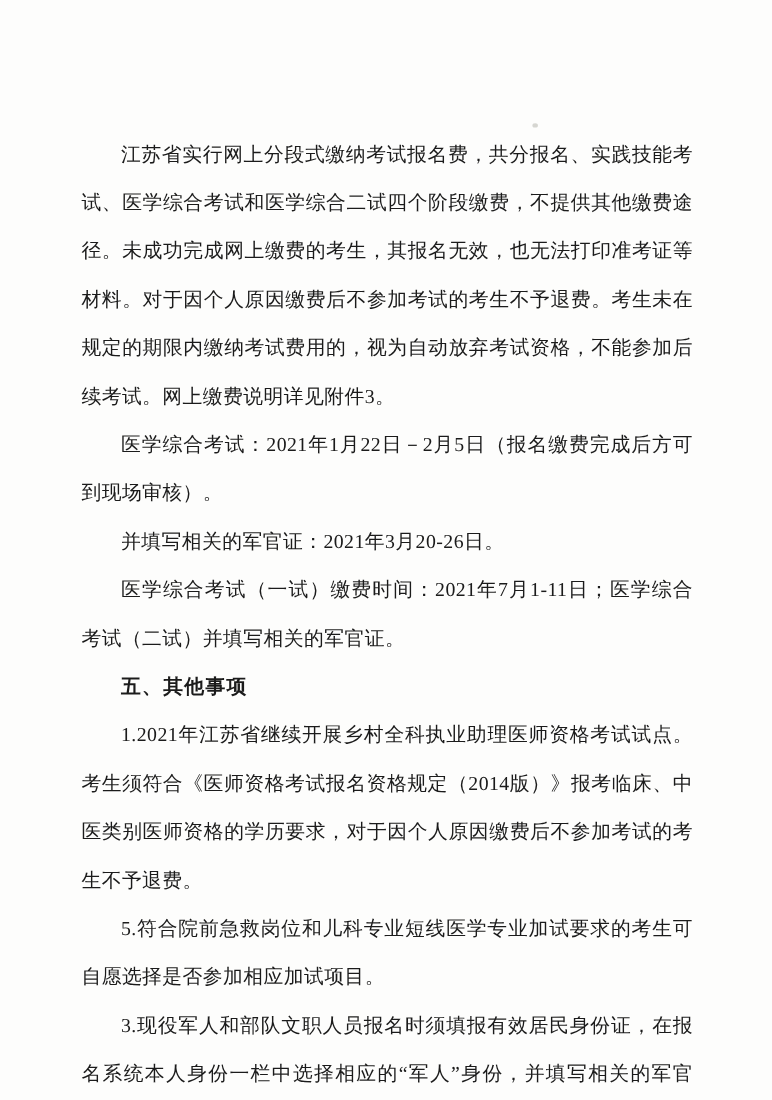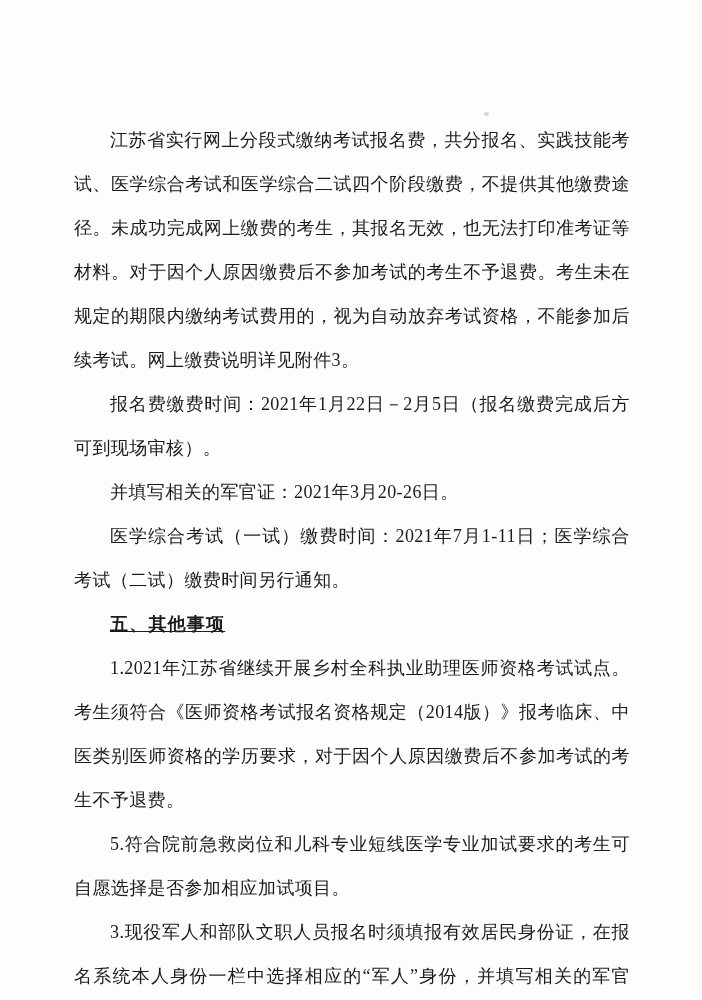--- a/index.html
+++ b/index.html
@@ -44,32 +44,31 @@
     margin: 0;
     padding: 0;
   }
   .indent {
     text-indent: 2em;
   }
   .heading {
     text-indent: 2em;
     font-weight: bold;
     letter-spacing: 1.2px;
-    text-decoration: underline;
   }
 </style>
 </head>
 <body>
 
 <div id="page">
   <div class="speck"></div>
 
   <div class="doc-body">
     <p class="indent">江苏省实行网上分段式缴纳考试报名费，共分报名、实践技能考试、医学综合考试和医学综合二试四个阶段缴费，不提供其他缴费途径。未成功完成网上缴费的考生，其报名无效，也无法打印准考证等材料。对于因个人原因缴费后不参加考试的考生不予退费。考生未在规定的期限内缴纳考试费用的，视为自动放弃考试资格，不能参加后续考试。网上缴费说明详见附件3。</p>
-    <p class="indent">报名费缴费时间：2021年1月22日－2月5日（报名缴费完成后方可到现场审核）。</p>
+    <p class="indent">医学综合考试：2021年1月22日－2月5日（报名缴费完成后方可到现场审核）。</p>
     <p class="indent">并填写相关的军官证：2021年3月20-26日。</p>
-    <p class="indent">医学综合考试（一试）缴费时间：2021年7月1-11日；医学综合考试（二试）缴费时间另行通知。</p>
+    <p class="indent">医学综合考试（一试）缴费时间：2021年7月1-11日；医学综合考试（二试）并填写相关的军官证。</p>
     <p class="heading">五、其他事项</p>
     <p class="indent">1.2021年江苏省继续开展乡村全科执业助理医师资格考试试点。考生须符合《医师资格考试报名资格规定（2014版）》报考临床、中医类别医师资格的学历要求，对于因个人原因缴费后不参加考试的考生不予退费。</p>
     <p class="indent">5.符合院前急救岗位和儿科专业短线医学专业加试要求的考生可自愿选择是否参加相应加试项目。</p>
     <p class="indent">3.现役军人和部队文职人员报名时须填报有效居民身份证，在报名系统本人身份一栏中选择相应的“军人”身份，并填写相关的军官证、警官证、文职干部证、士兵（官）证和军队学员证等号码。</p>
   </div>
 </div>
 
 </body></html>

